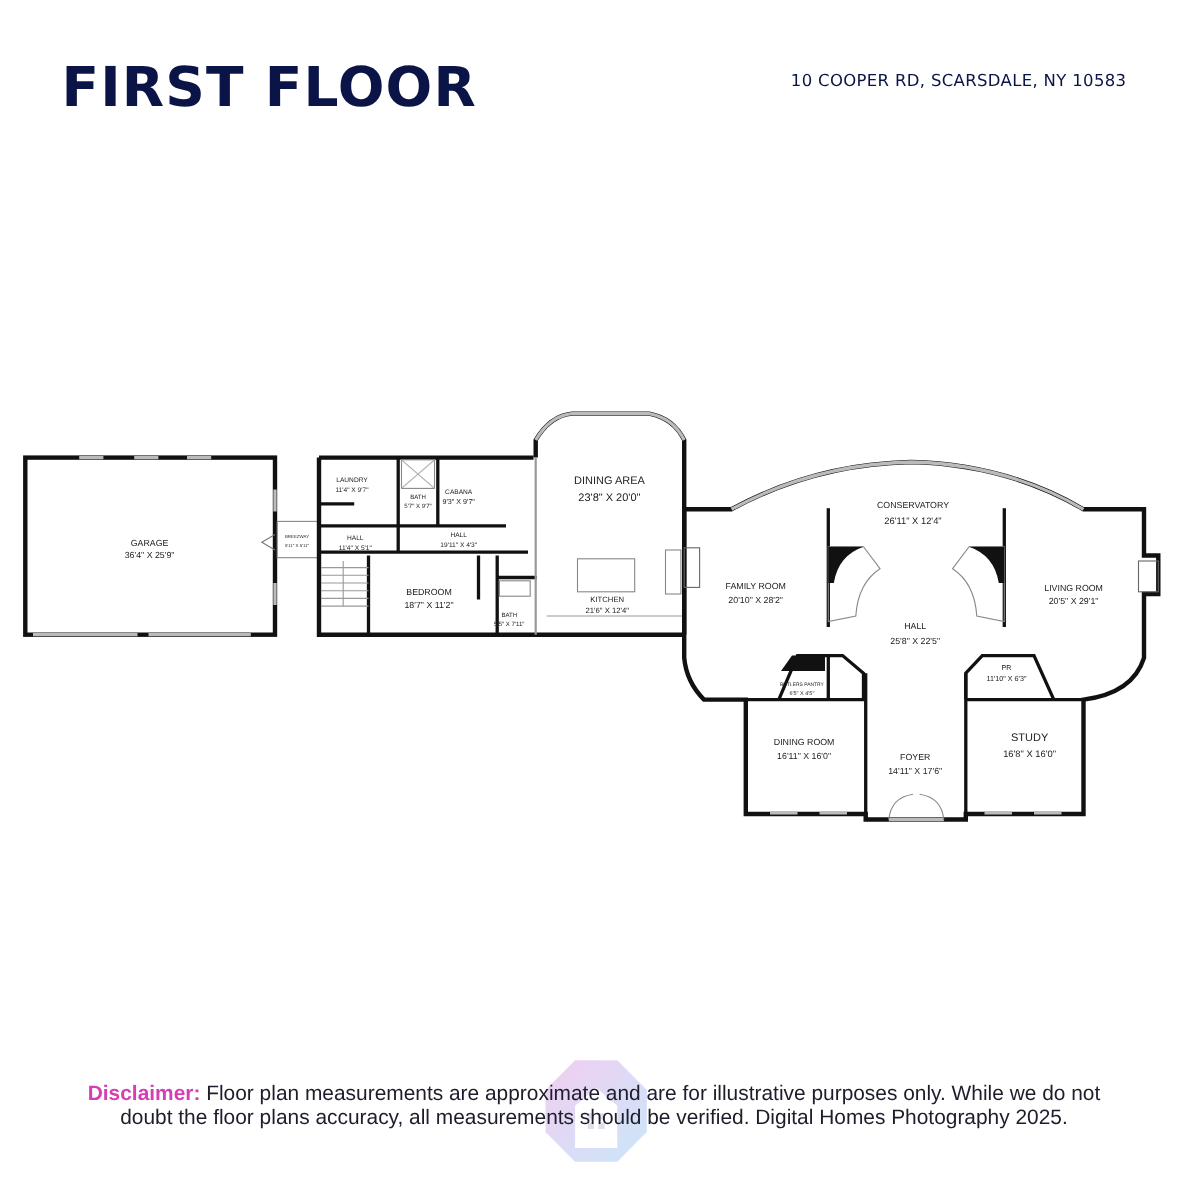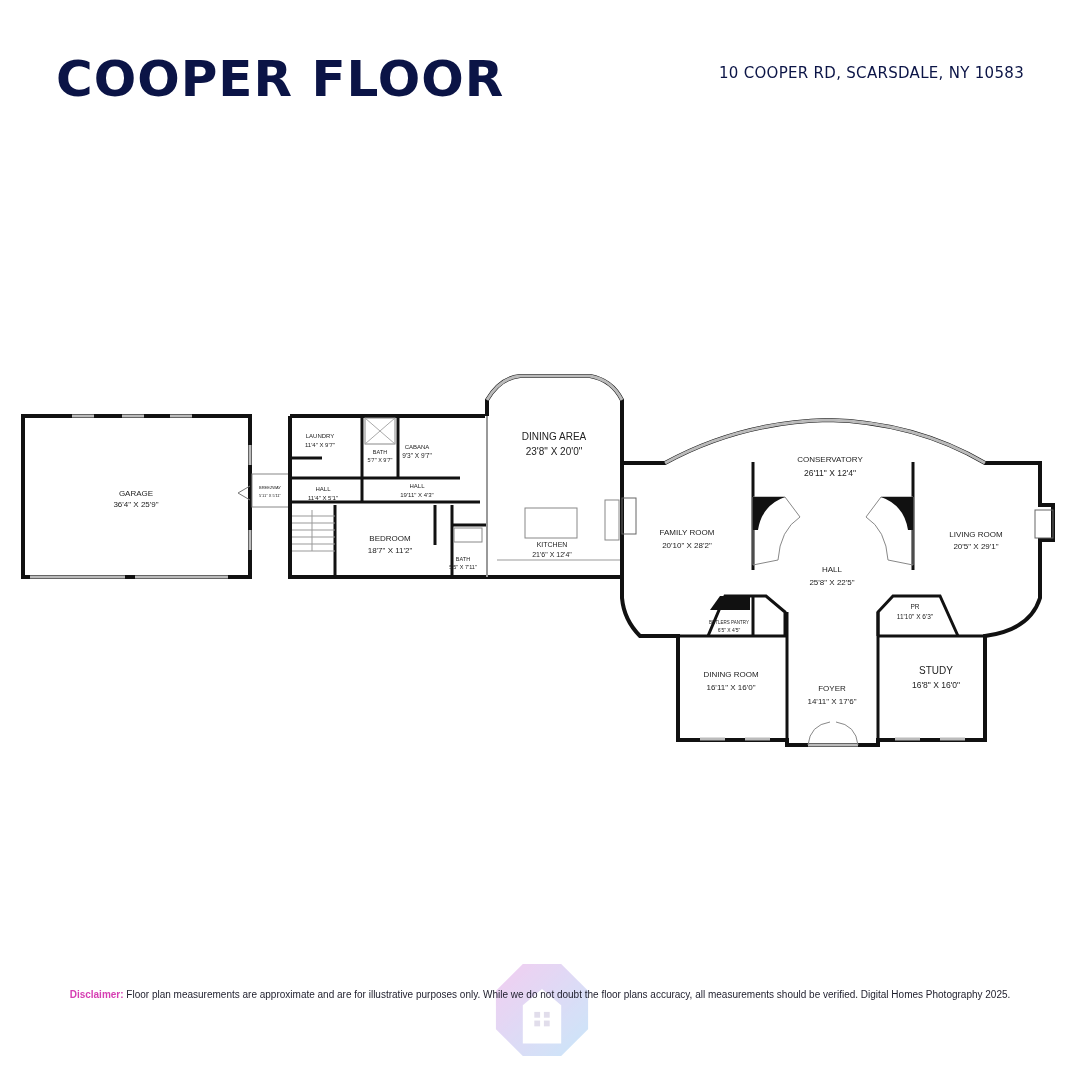--- a/index.html
+++ b/index.html
@@ -1,28 +1,28 @@
 <!DOCTYPE html>
 <html><head>
   <meta charset="utf-8">
   <style>
     html, body { margin: 0; padding: 0; background: #ffffff; }
     body { width: 1080px; height: 1080px; position: relative; overflow: hidden; font-family: "Liberation Sans", sans-serif; }
     .title { position: absolute; left: 56px; top: 50px; font-size: 50px; font-weight: 700; color: #0b1446; letter-spacing: 1px; font-family: "DejaVu Sans", sans-serif; }
     .address { position: absolute; right: 56px; top: 64px; font-size: 15px; color: #0b1446; font-family: "DejaVu Sans", sans-serif; letter-spacing: 0.3px; }
     .plan { position: absolute; left: 0; top: 0; width: 1080px; height: 1080px; }
     .lbl { font-family: "Liberation Sans", sans-serif; fill: #222; text-anchor: middle; }
-    .disclaimer { position: absolute; left: 60px; right: 60px; top: 984px; text-align: center; font-size: 10px; line-height: 22px; color: #1d1d2b; font-family: "Liberation Sans", sans-serif; z-index: 2; }
+    .disclaimer { position: absolute; left: 60px; right: 60px; top: 984px; text-align: center; font-size: 19px; line-height: 22px; color: #1d1d2b; font-family: "Liberation Sans", sans-serif; z-index: 2; }
     .disclaimer .d-label { color: #d63fb3; font-weight: 700; }
     .watermark { position: absolute; left: 494px; top: 962px; width: 96px; height: 96px; z-index: 1; opacity: 0.55; }
   </style>
 </head>
 <body>
 
-<div class="title">COOPER FLOOR</div>
+<div class="title">FIRST FLOOR</div>
 <div class="address">10 COOPER RD, SCARSDALE, NY 10583</div>
 
 <svg class="plan" viewBox="0 0 1080 1080" xmlns="http://www.w3.org/2000/svg">
   <g fill="none" stroke="#111" stroke-linejoin="miter">
 
     <rect x="23" y="416" width="227" height="161" stroke-width="4"></rect>
     <g stroke="#bbb" stroke-width="3">
       <line x1="72" y1="416" x2="94" y2="416"></line>
         <line x1="122" y1="416" x2="144" y2="416"></line>
         <line x1="170" y1="416" x2="192" y2="416"></line>

